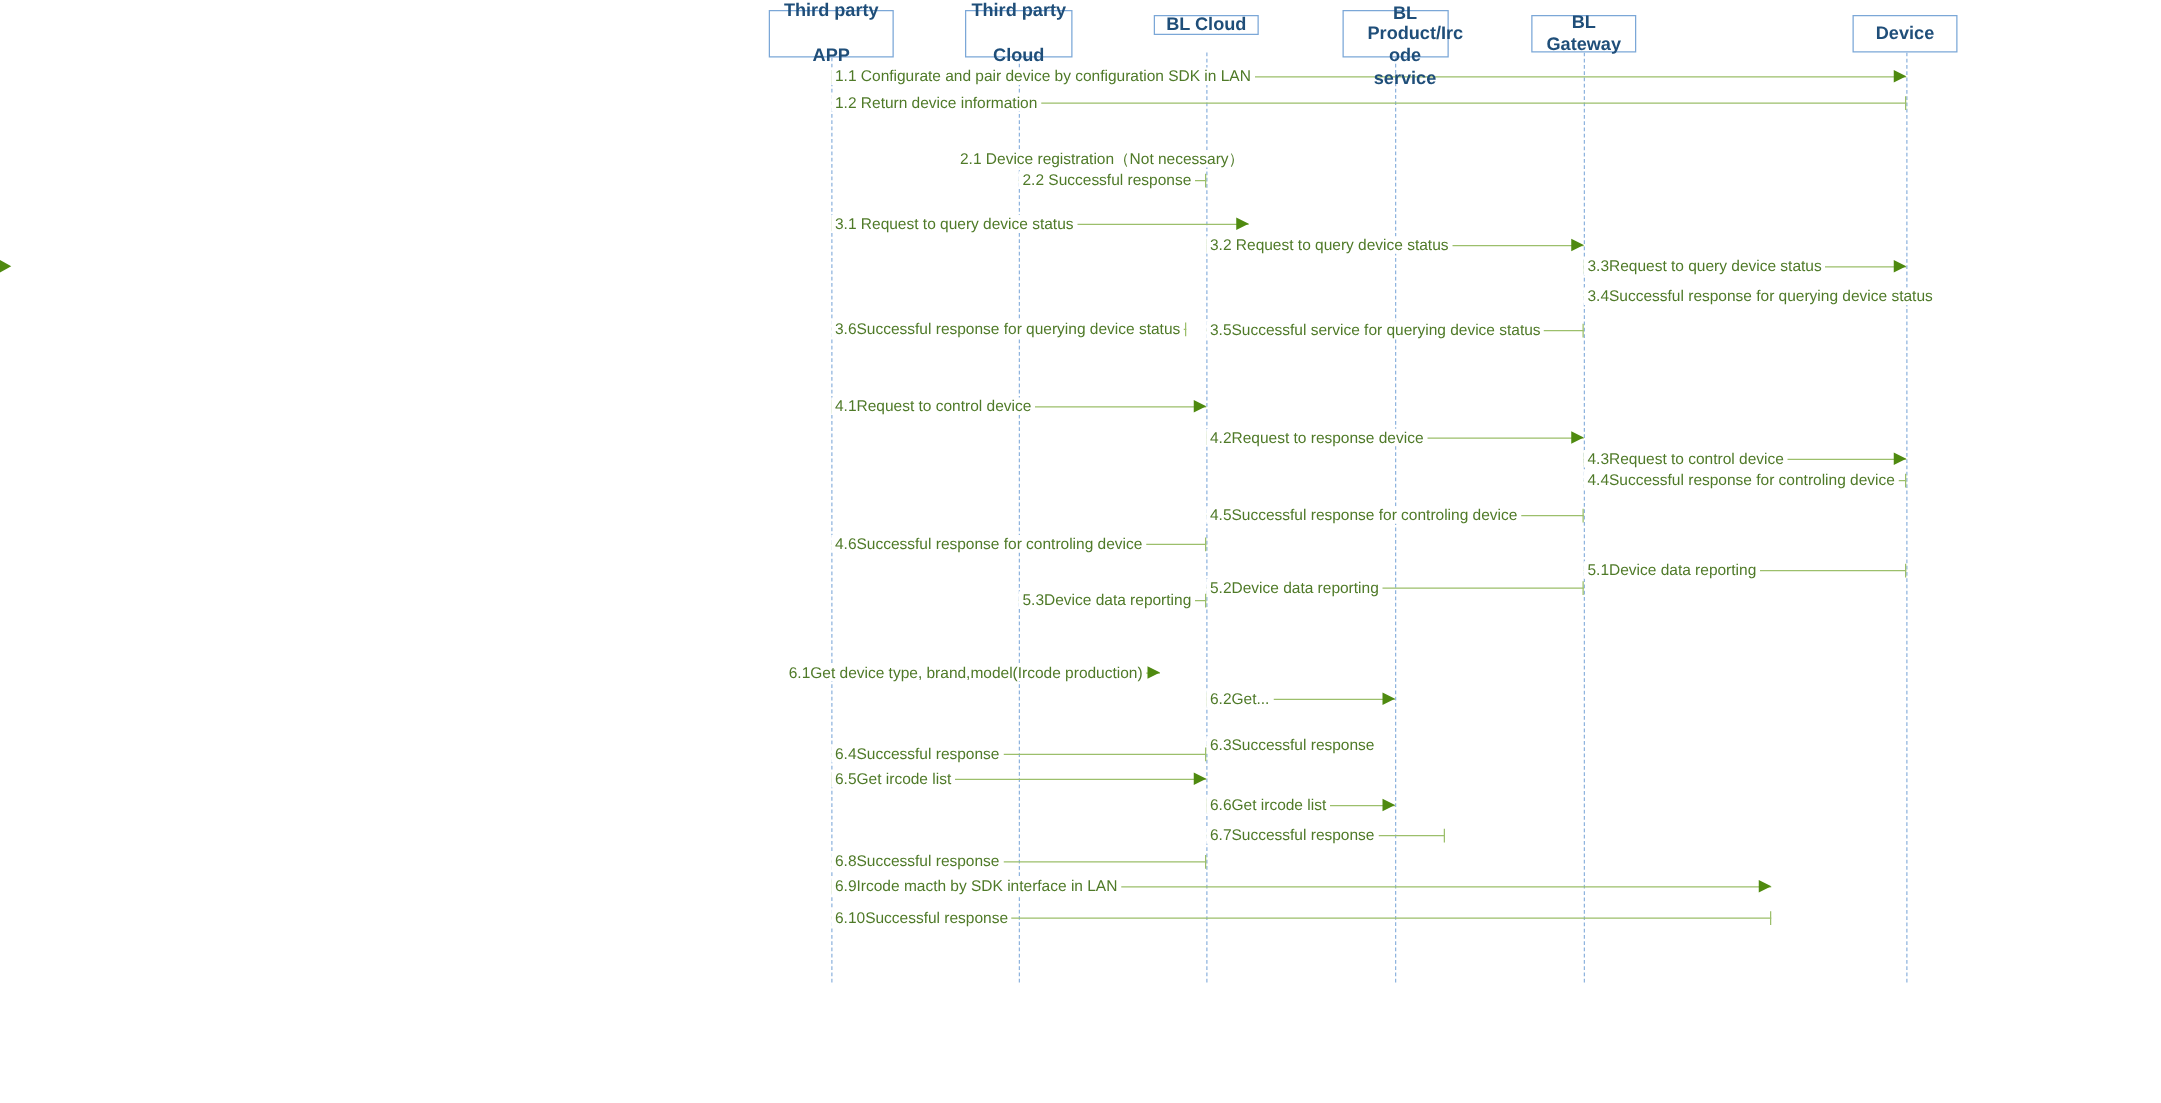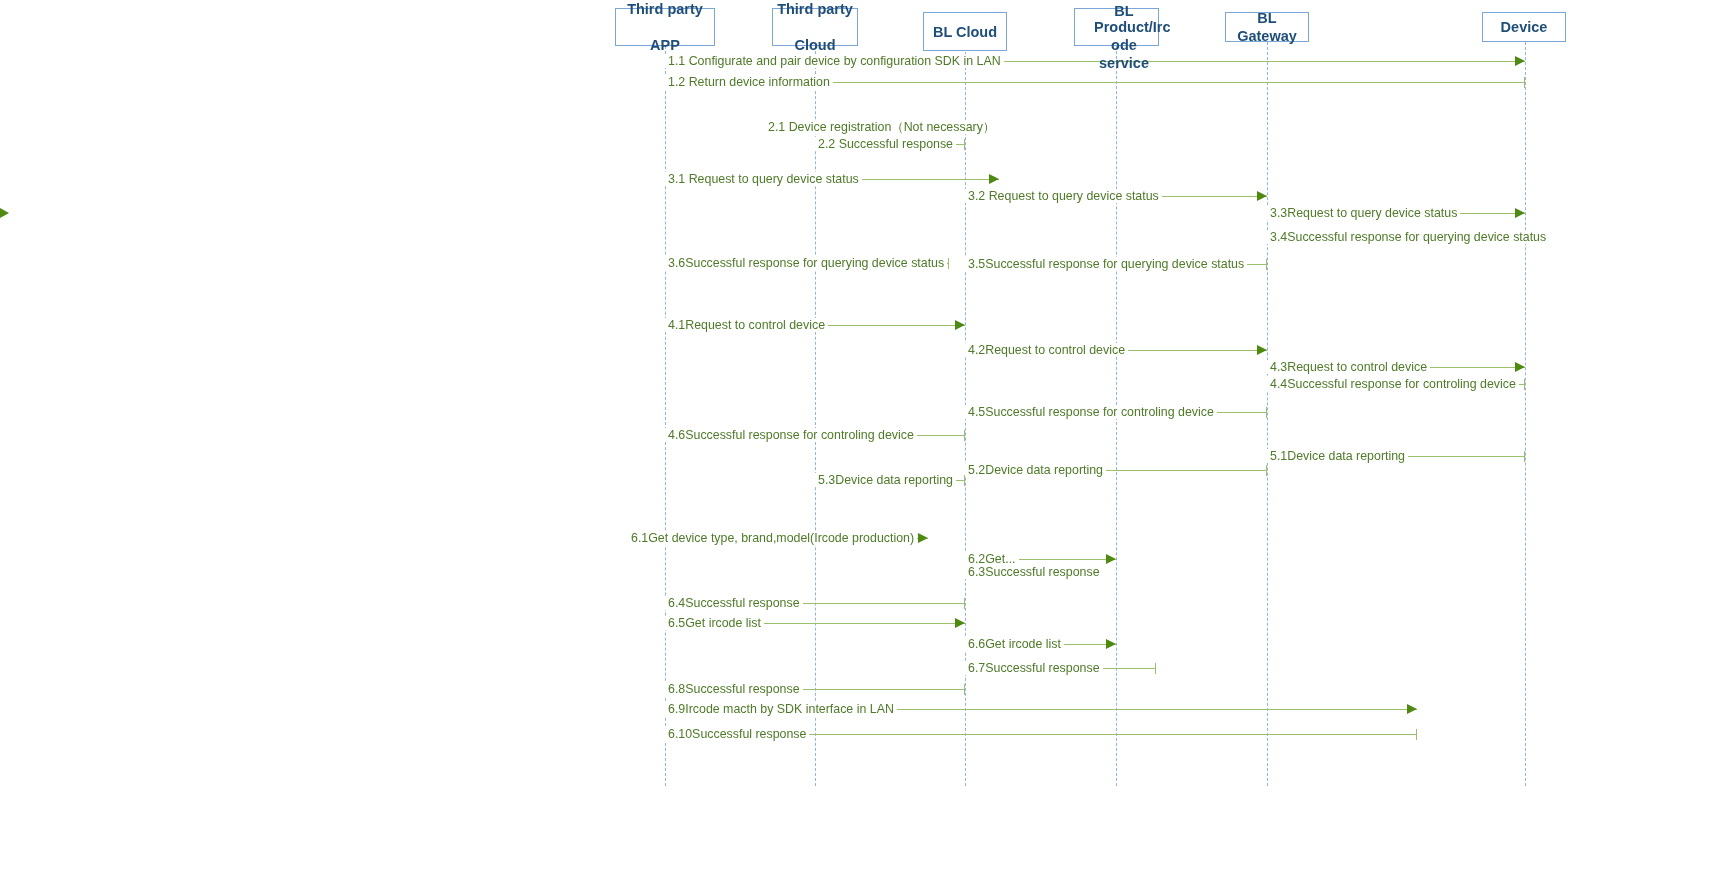--- a/index.html
+++ b/index.html
@@ -106,21 +106,21 @@
     </span>
   </div>
 
   <div class="participant" style="left:772px;top:8px;width:86px;height:38px;">
     <span>
       <span>Third party</span><br>
       <span>Cloud</span>
     </span>
   </div>
 
-  <div class="participant" style="left:923px;top:12px;width:84px;height:39px;">
+  <div class="participant" style="left:923px;top:12px;width:84px;height:16px;">
     <span>BL Cloud</span>
   </div>
 
   <div class="participant" style="left:1074px;top:8px;width:85px;height:38px;overflow:visible;padding-left:19px;">
     <span style="position:relative;">
       <span style="position:absolute;left:0;right:0;top:-16px;">BL</span>
       <span>Product/Irc</span>
       <span style="position:absolute;left:0;right:0;top:18px;">ode service</span>
     </span>
   </div>
@@ -190,42 +190,42 @@
     <div class="line"></div>
       <div class="head left"></div>
       <div class="stub end"></div>
     <div class="label"><i>3.4Successful response for querying device status</i></div>
   </div>
 
   <div class="msg" style="left:965px;top:256px;width:302px;">
     <div class="line"></div>
       <div class="head left"></div>
       <div class="stub end"></div>
-    <div class="label"><i>3.5Successful response for querying device status</i></div>
+    <div class="label"><i>3.5Successful service for querying device status</i></div>
   </div>
 
   <div class="msg" style="left:665px;top:255px;width:284px;">
     <div class="line"></div>
       <div class="head left"></div>
       <div class="stub end"></div>
     <div class="label"><i>3.6Successful response for querying device status</i></div>
   </div>
 
   <div class="msg" style="left:665px;top:317px;width:300px;">
     <div class="line"></div>
       <div class="stub start"></div>
       <div class="head right"></div>
     <div class="label"><i>4.1Request to control device</i></div>
   </div>
 
   <div class="msg" style="left:965px;top:342px;width:302px;">
     <div class="line"></div>
       <div class="stub start"></div>
       <div class="head right"></div>
-    <div class="label"><i>4.2Request to control device</i></div>
+    <div class="label"><i>4.2Request to response device</i></div>
   </div>
 
   <div class="msg" style="left:1267px;top:359px;width:258px;">
     <div class="line"></div>
       <div class="stub start"></div>
       <div class="head right"></div>
     <div class="label"><i>4.3Request to control device</i></div>
   </div>
 
   <div class="msg" style="left:1267px;top:376px;width:258px;">
@@ -277,21 +277,21 @@
     <div class="label"><i>6.1Get device type, brand,model(Ircode production)</i></div>
   </div>
 
   <div class="msg" style="left:965px;top:551px;width:151px;">
     <div class="line"></div>
       <div class="stub start"></div>
       <div class="head right"></div>
     <div class="label"><i>6.2Get...</i></div>
   </div>
 
-  <div class="msg" style="left:965px;top:564px;width:121px;padding-left:16px;">
+  <div class="msg" style="left:965px;top:588px;width:121px;padding-left:16px;">
     <div class="line"></div>
       <div class="head left"></div>
       <div class="stub end"></div>
     <div class="label"><i>6.3Successful response</i></div>
   </div>
 
   <div class="msg" style="left:665px;top:595px;width:300px;">
     <div class="line"></div>
       <div class="head left"></div>
       <div class="stub end"></div>

